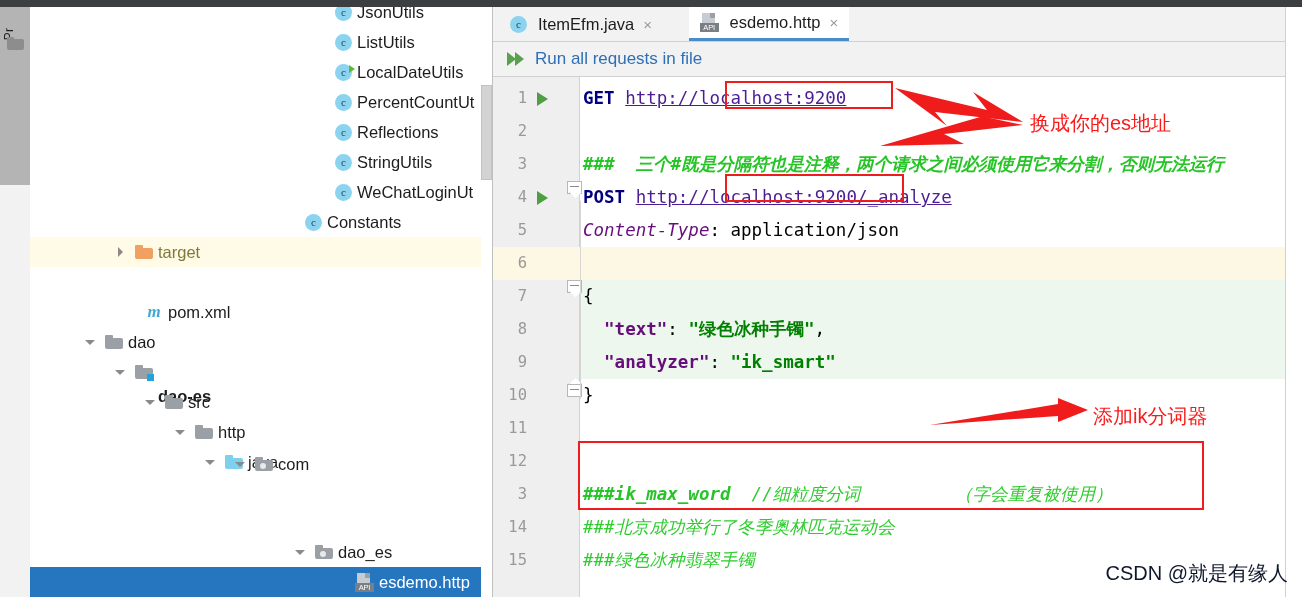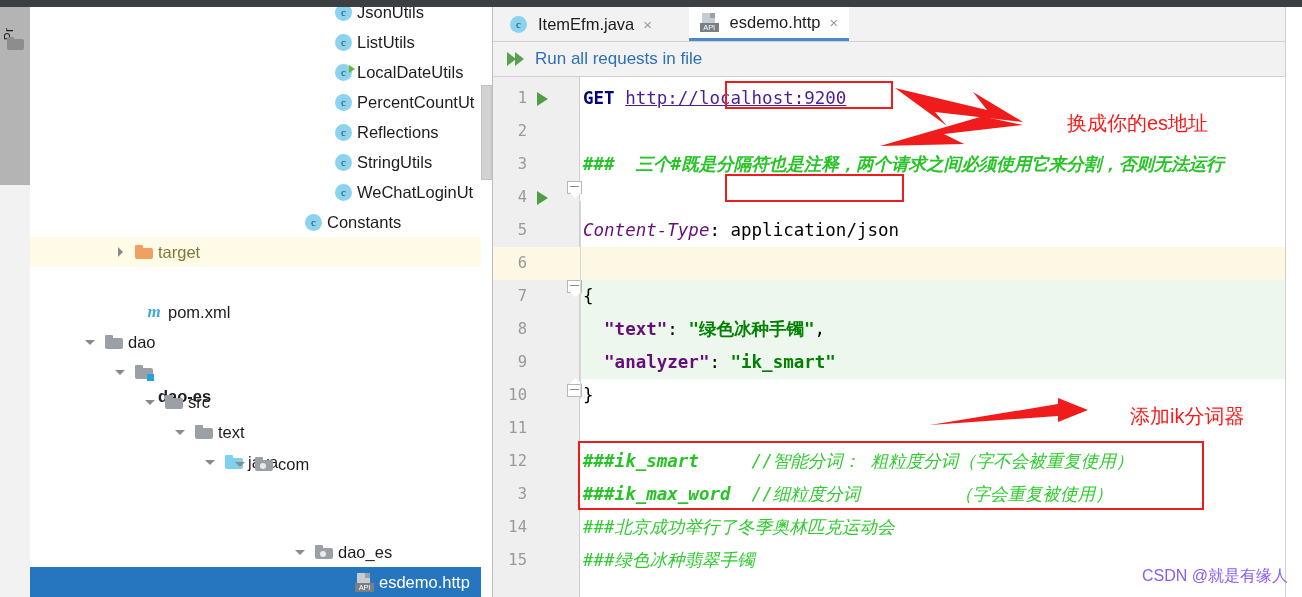--- a/index.html
+++ b/index.html
@@ -148,24 +148,24 @@
   .hdr{color:#660e7a;font-style:italic;}
   .plain{color:#000000;}
   .key{color:#660e7a;font-weight:bold;}
   .str{color:#008000;font-weight:bold;}
   .cmt{color:#26c426;font-style:italic;font-weight:bold;}
   .cmt2{color:#2ecc2e;font-style:italic;}
 
   
   .rbox{position:absolute;border:2px solid #ee1c1c;box-sizing:border-box;}
   .ann{position:absolute;color:#fb1a1a;font-size:20px;white-space:nowrap;
-    font-family:"Liberation Sans","DejaVu Sans",sans-serif;margin-left:37px;}
+    font-family:"Liberation Sans","DejaVu Sans",sans-serif;}
   .arrowimg{position:absolute;}
 
-  .watermark{position:absolute;right:14px;bottom:10px;color:#8b5cf6;font-size:16px;white-space:nowrap;}
+  .watermark{position:absolute;right:14px;bottom:10px;color:#0f172a;font-size:20px;white-space:nowrap;}
   .rightgap{position:absolute;left:1285px;top:7px;width:17px;height:590px;background:#ffffff;border-left:1px solid #d0d0d0;}
 </style>
 </head>
 <body>
 
 <div class="app">
 
   <div class="topstrip"></div>
 
   <div class="rail">
@@ -266,21 +266,21 @@
         <span class="">src</span>
       </div>
       <div class="row" style="top: 410px;">
         <div style="width:145px;flex:0 0 145px;"></div>
         <div class="arrow down"></div>
         <div style="width:9px;flex:0 0 9px"></div>
         <div class="ico ico-folder f-gray">
           <div class="ft"></div>
           <div class="fb"></div>
         </div>
-        <span class="">text</span>
+        <span class="">http</span>
       </div>
       <div class="row" style="top: 440px;">
         <div style="width:175px;flex:0 0 175px;"></div>
         <div class="arrow down"></div>
         <div style="width:9px;flex:0 0 9px"></div>
         <div class="ico ico-folder f-blue">
           <div class="ft"></div>
           <div class="fb"></div>
         </div>
         <span class="">java</span>
@@ -370,20 +370,21 @@
             <div class="ltext"><span class="cmt">###  三个#既是分隔符也是注释，两个请求之间必须使用它来分割，否则无法运行</span></div>
           </div>
           <div class="lrow" style="top: 104px;">
             <div class="num">4</div>
             <div class="runmark"></div>
             <div class="fold">
               <div class="shield"></div>
               <div class="tip"></div>
               <div class="minus"></div>
             </div>
+            <div class="ltext"><span class="kw">POST </span><span class="url">http://localhost:9200/_analyze</span></div>
           </div>
           <div class="lrow" style="top: 137px;">
             <div class="num">5</div>
             <div class="ltext"><span class="hdr">Content-Type</span><span class="plain">: application/json</span></div>
           </div>
           <div class="lrow" style="top: 170px;">
             <div class="num">6</div>
             <div class="ltext"></div>
           </div>
           <div class="lrow" style="top: 203px;">
@@ -411,21 +412,20 @@
               <div class="minus"></div>
             </div>
             <div class="ltext"><span class="plain">}</span></div>
           </div>
           <div class="lrow" style="top: 335px;">
             <div class="num">11</div>
             <div class="ltext"></div>
           </div>
           <div class="lrow" style="top: 368px;">
             <div class="num">12</div>
-            <div class="ltext"><span class="cmt">###ik_smart</span><span class="cmt">     </span><span class="cmt2">//智能分词： 粗粒度分词（字不会被重复使用）</span></div>
           </div>
           <div class="lrow" style="top: 401px;">
             <div class="num">3</div>
             <div class="ltext"><span class="cmt">###ik_max_word</span><span class="cmt">  </span><span class="cmt2">//细粒度分词         （字会重复被使用）</span></div>
           </div>
           <div class="lrow" style="top: 434px;">
             <div class="num">14</div>
             <div class="ltext"><span class="cmt2">###北京成功举行了冬季奥林匹克运动会</span></div>
           </div>
           <div class="lrow" style="top: 467px;">

